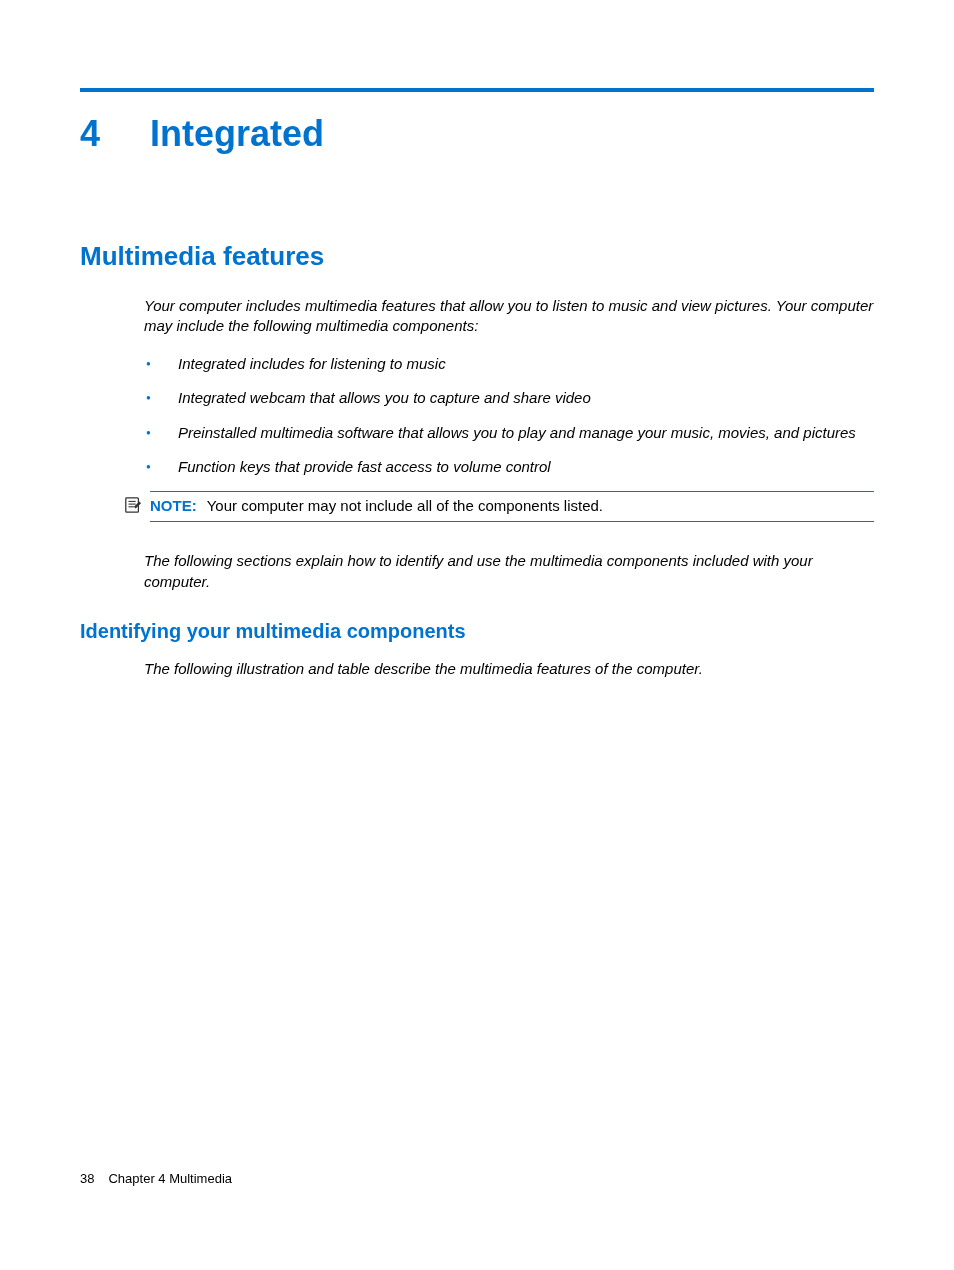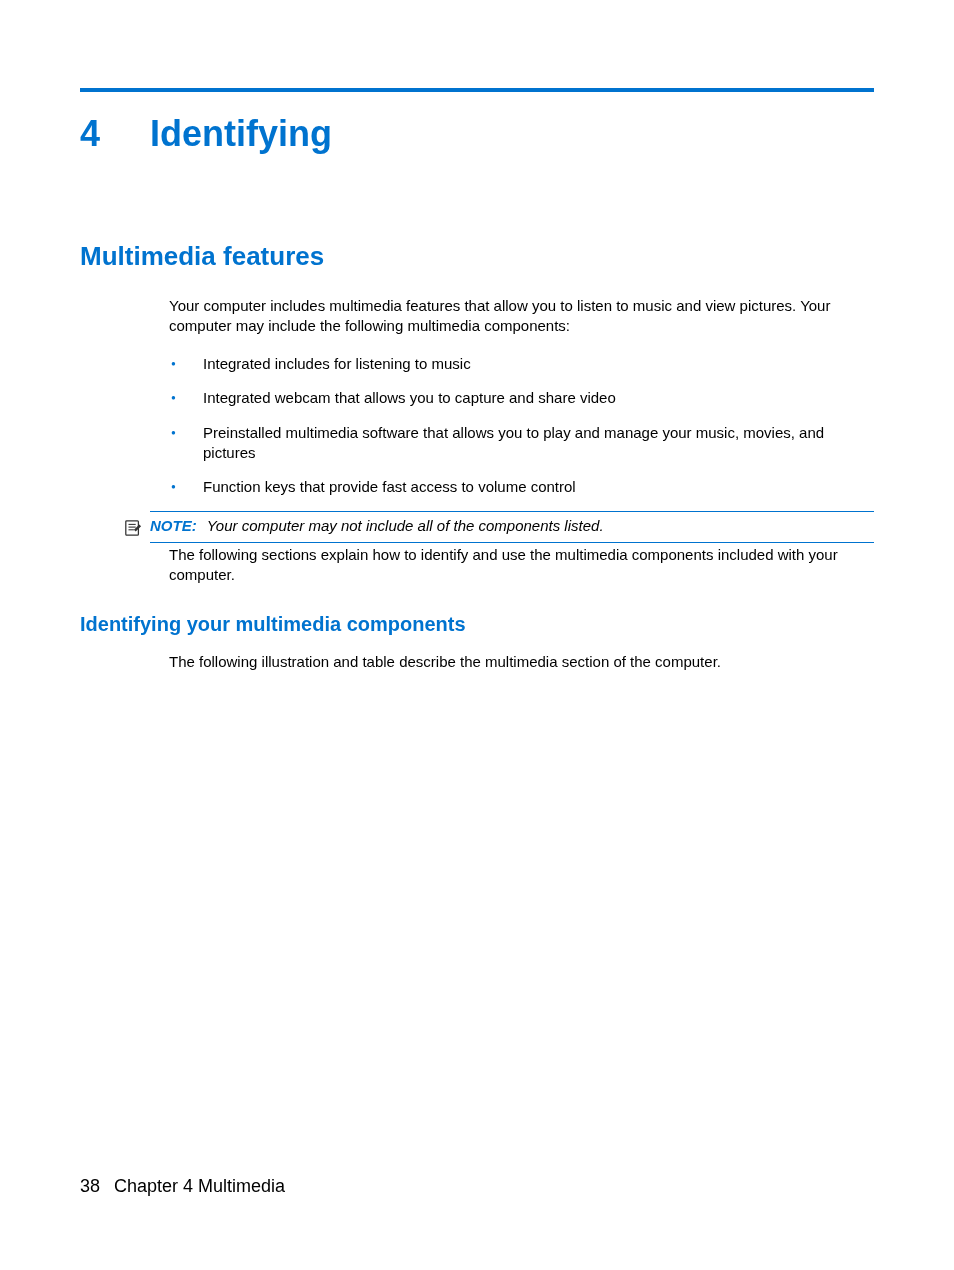--- a/index.html
+++ b/index.html
@@ -36,21 +36,22 @@
     font-size: 36px;
   }
   .section-h1 {
     color: #0073cf;
     font-size: 26px;
     font-weight: bold;
     margin-top: 80px;
     margin-bottom: 22px;
   }
   .body-block {
-    margin-left: 89px;
+    margin-left: 64px;
+    font-style: italic;
   }
   .para {
     margin-bottom: 18px;
   }
   ul.bullets {
     list-style: none;
     padding: 0;
     margin: 0 0 14px 0;
   }
   ul.bullets li {
@@ -62,24 +63,23 @@
     content: "●";
     position: absolute;
     left: 2px;
     top: 2px;
     color: #0073cf;
     font-size: 8px;
     line-height: 15px;
   }
   .note-row {
     display: flex;
-    align-items: flex-end;
+    align-items: center;
     margin-left: 44px;
-    margin-bottom: 2px;
-    font-style: italic;
+    margin-bottom: 29px;
   }
   .note-icon {
     width: 20px;
     flex: 0 0 20px;
     margin-right: 6px;
     margin-top: 2px;
   }
   .note-box {
     flex: 1;
     border-top: 1px solid #0073cf;
@@ -94,36 +94,36 @@
   .section-h2 {
     color: #0073cf;
     font-size: 20px;
     font-weight: bold;
     margin-top: 26px;
     margin-bottom: 14px;
   }
   .footer {
     position: absolute;
     left: 80px;
-    bottom: 72px;
-    font-size: 18px;
+    bottom: 82px;
+    font-size: 13px;
     margin-top: 13px;
   }
   .footer .pn { margin-right: 14px; }
 </style>
 </head>
 <body>
 
 <div class="page">
 
   <div class="top-rule"></div>
 
   <div class="chapter-line">
     <span class="chap-num">4</span>
-    <span class="chap-title">Identifying</span>
+    <span class="chap-title">Integrated</span>
   </div>
 
   <h2 class="section-h1">Multimedia features</h2>
 
   <div class="body-block">
     <p class="para">Your computer includes multimedia features that allow you to listen to music and view pictures. Your computer may include the following multimedia components:</p>
     <ul class="bullets">
       <li>Integrated includes for listening to music</li>
       <li>Integrated webcam that allows you to capture and share video</li>
       <li>Preinstalled multimedia software that allows you to play and manage your music, movies, and pictures</li>
@@ -146,21 +146,21 @@
     </div>
   </div>
 
   <div class="body-block">
     <p class="para">The following sections explain how to identify and use the multimedia components included with your computer.</p>
   </div>
 
   <h3 class="section-h2">Identifying your multimedia components</h3>
 
   <div class="body-block">
-    <p class="para">The following illustration and table describe the multimedia section of the computer.</p>
+    <p class="para">The following illustration and table describe the multimedia features of the computer.</p>
   </div>
 
 
   <div class="footer">
     <span class="pn">38</span><span>Chapter 4   Multimedia</span>
   </div>
 
 </div>
 
 </body></html>

